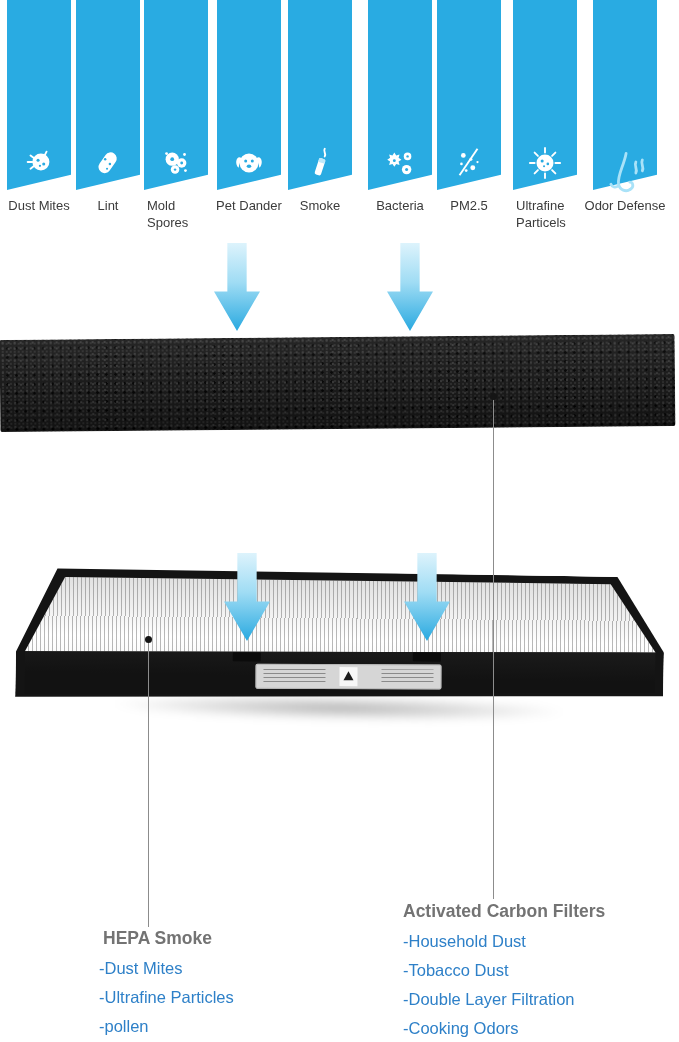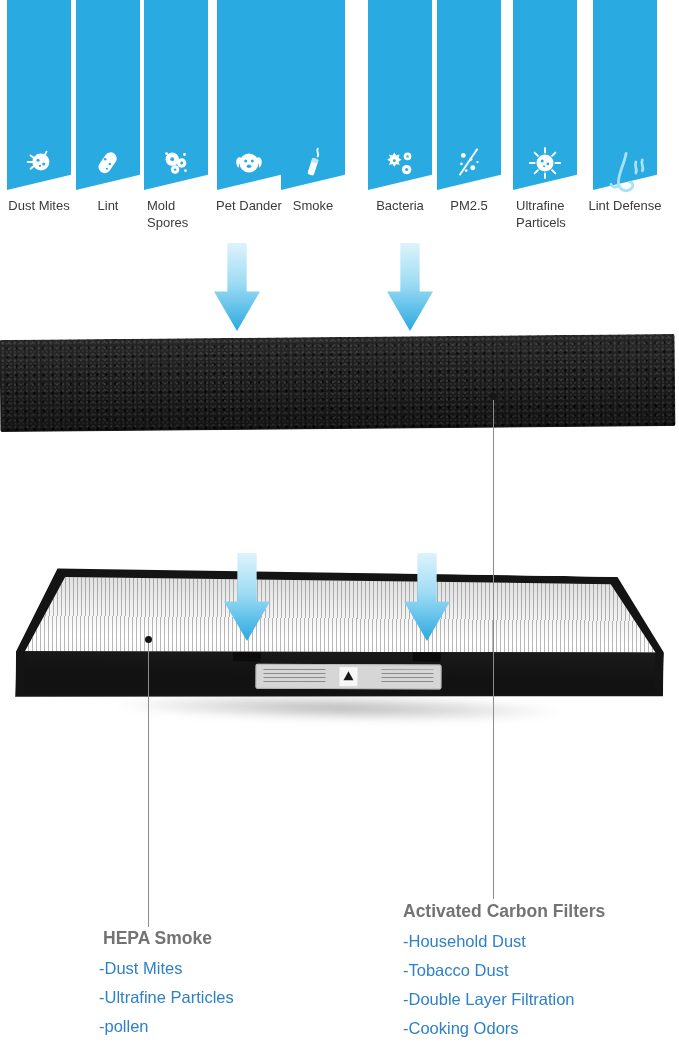--- a/index.html
+++ b/index.html
@@ -133,21 +133,21 @@
           <path d="M28 12 C32 12 33 20 29 23 C28 18 27 15 25 13 Z" fill="#fff"></path>
           <circle cx="18" cy="18" r="10" fill="#fff"></circle>
           <circle cx="14.5" cy="16" r="1.6" fill="#29abe2"></circle>
           <circle cx="21.5" cy="16" r="1.6" fill="#29abe2"></circle>
           <ellipse cx="18" cy="21.5" rx="2.4" ry="1.8" fill="#29abe2"></ellipse>
         </svg>
     </span>
     <div class="plabel">Pet Dander</div>
   </div>
 
-  <div class="col" style="left:281px">
+  <div class="col" style="left:288px">
     <div class="ribbon"></div>
     <span class="icon">
       <svg viewBox="0 0 36 36">
           <path d="M23 3 C21 6 25 7.5 23 11" stroke="#fff" stroke-width="2" fill="none" stroke-linecap="round"></path>
           <rect x="14.5" y="13" width="7" height="18" rx="2" fill="#fff" transform="rotate(18 18 22)"></rect>
           <rect x="14.5" y="13" width="7" height="4.5" rx="1.5" fill="#bfe9fa" transform="rotate(18 18 22)"></rect>
         </svg>
     </span>
     <div class="plabel">Smoke</div>
   </div>
@@ -220,21 +220,21 @@
       <svg viewBox="0 0 48 48">
           <g stroke="#a9e2f8" stroke-width="2.6" fill="none" stroke-linecap="round">
             <path d="M25 5 C23 16 17 25 18 33 C19 39 25 41 29 38"></path>
             <path d="M29 38 C32.5 36 31.5 31.5 28.5 31.5"></path>
             <path d="M18 35 C15 37 12 36 11 33.5"></path>
             <path d="M34 13 C32 17 36 19 34 23"></path>
             <path d="M40 11 C38 15 42 17 40 21"></path>
           </g>
         </svg>
     </span>
-    <div class="plabel">Lint Defense</div>
+    <div class="plabel">Odor Defense</div>
   </div>
 
   <div class="arrow" style="left:214px;top:243px"></div>
   <div class="arrow" style="left:387px;top:243px"></div>
 
   <div class="carbon"></div>
 
   <div class="dot" style="left:490px;top:393px"></div>
   <div class="cline" style="left:493px;top:399px;height:500px"></div>
   <div class="dot" style="left:145px;top:636px"></div>

